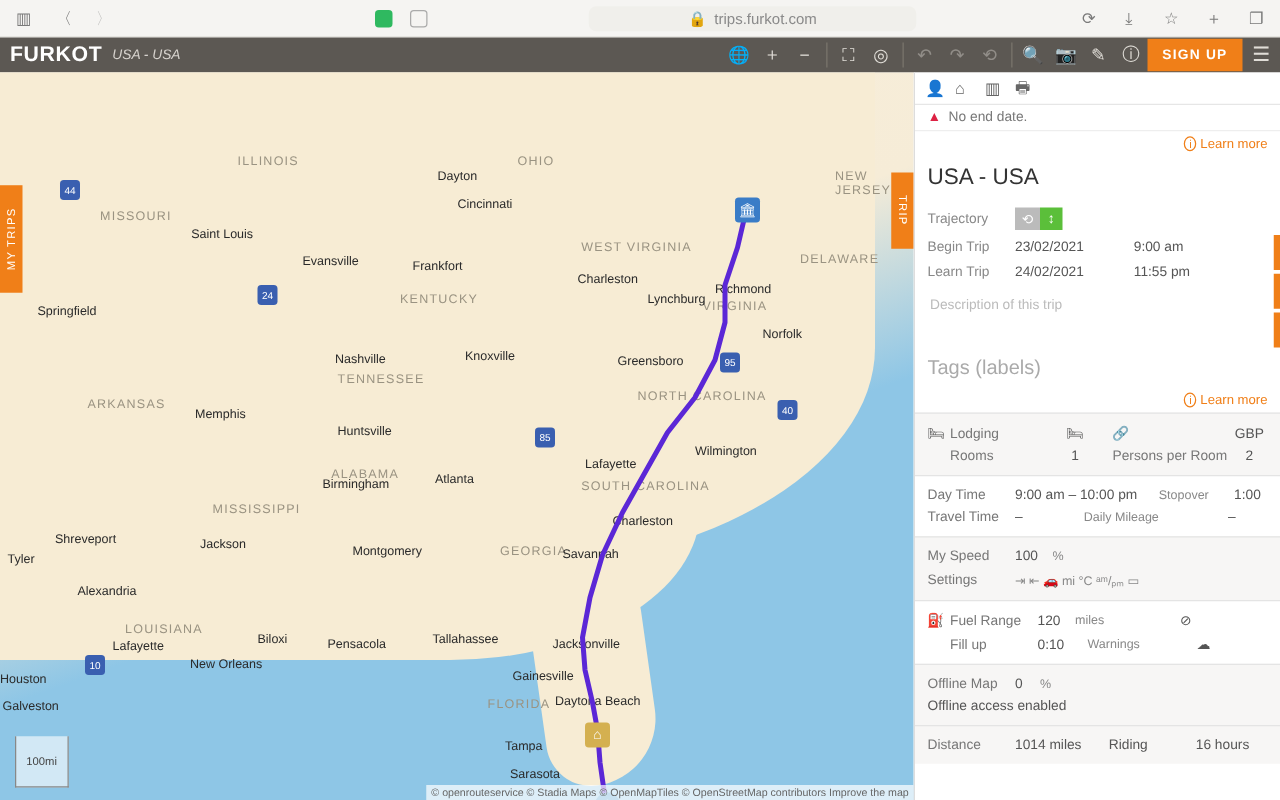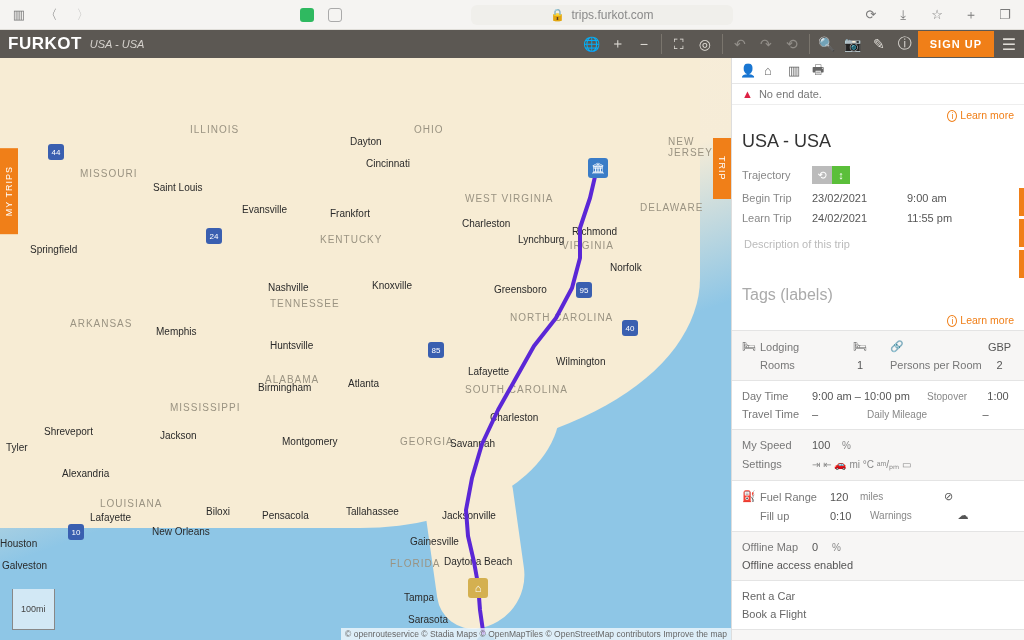--- a/index.html
+++ b/index.html
@@ -326,24 +326,20 @@
       <div class="srow">
         <span class="c1">Offline Map</span>
         <span style="width:20px">0</span>
         <span class="mini">%</span>
       </div>
       <div class="srow">
           <span>Offline access enabled</span>
         </div>
     </div>
 
-    <div class="section white">
-      <div class="link-row">Rent a Car</div>
-      <div class="link-row">Book a Flight</div>
-    </div>
 
     <div class="section">
       <div class="srow">
         <span class="c1">Distance</span>
         <span style="width:75px">1014 miles</span>
         <span style="width:55px">Riding</span>
         <span class="c4">16 hours</span>
       </div>
 
     </div>

